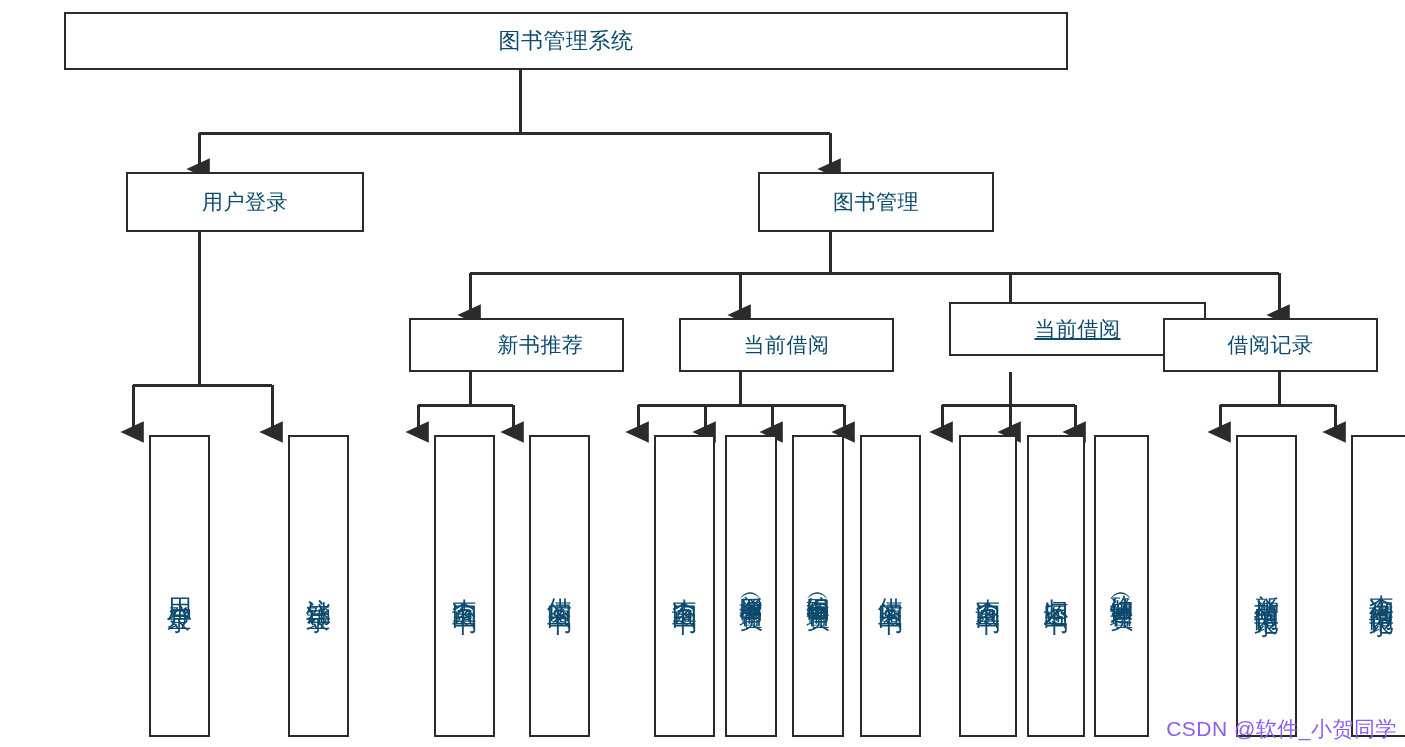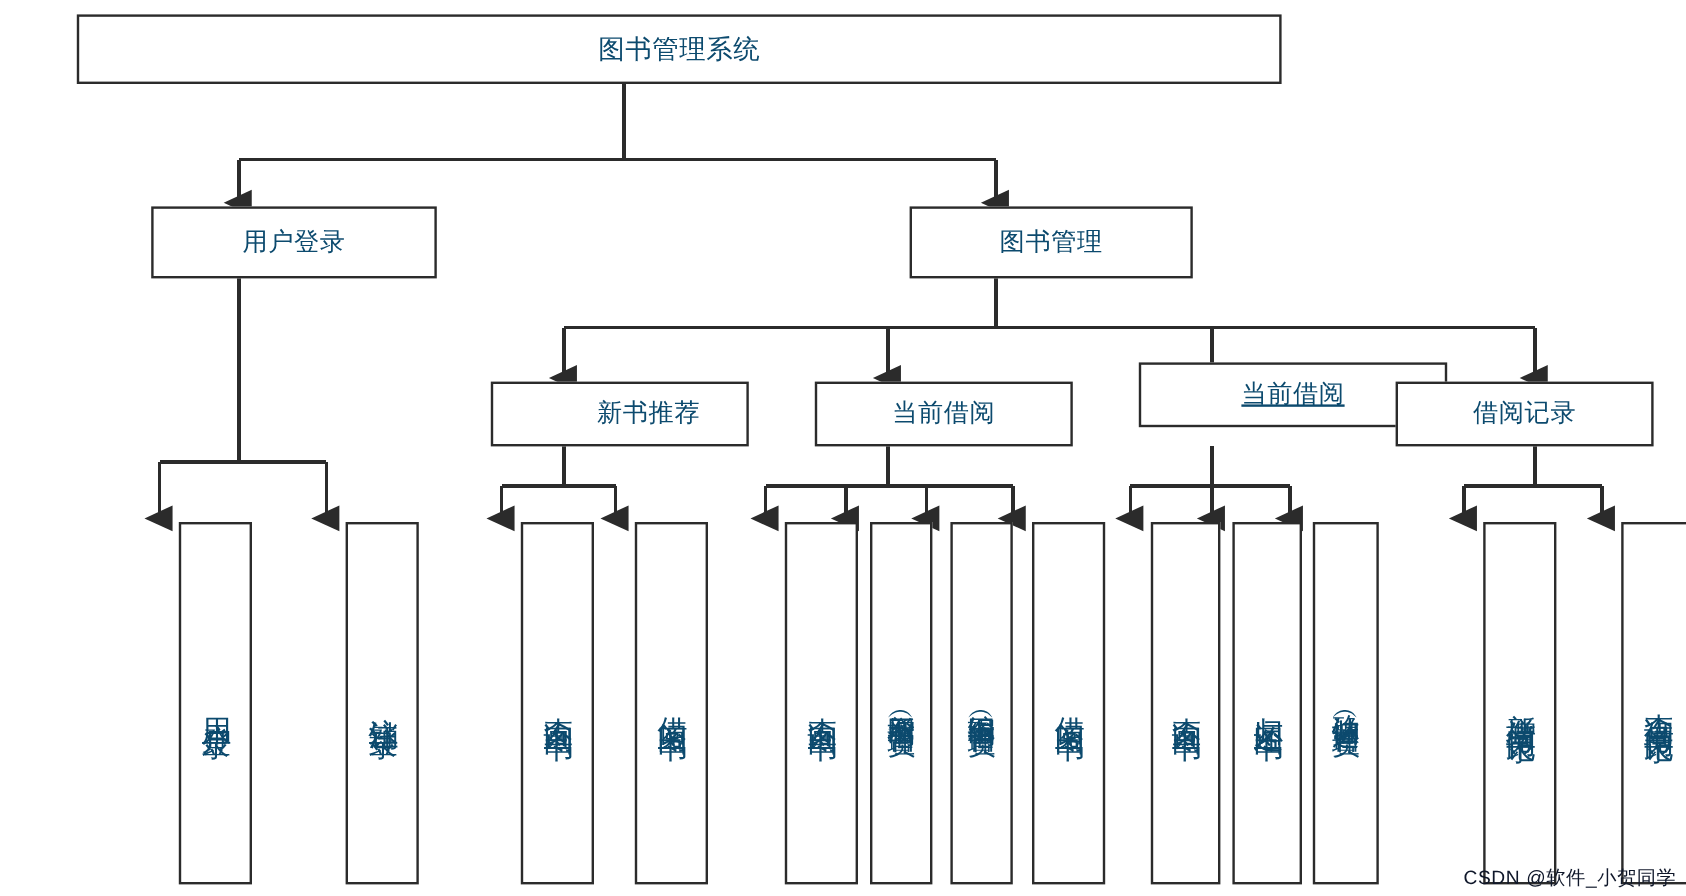--- a/index.html
+++ b/index.html
@@ -66,22 +66,22 @@
     -webkit-text-orientation: upright;
   }
   .node.vert.tight .node-label {
     font-size: 23px;
     letter-spacing: 2px;
   }
   #watermark {
     position: absolute;
     right: 8px;
     bottom: 4px;
-    font-size: 16px;
-    color: #0f172a;
+    font-size: 21px;
+    color: #8b5cf6;
     letter-spacing: 0.5px;
     white-space: nowrap;
     user-select: none;
   }
 </style>
 </head>
 <body>
 
 <div id="diagram-root">
 

